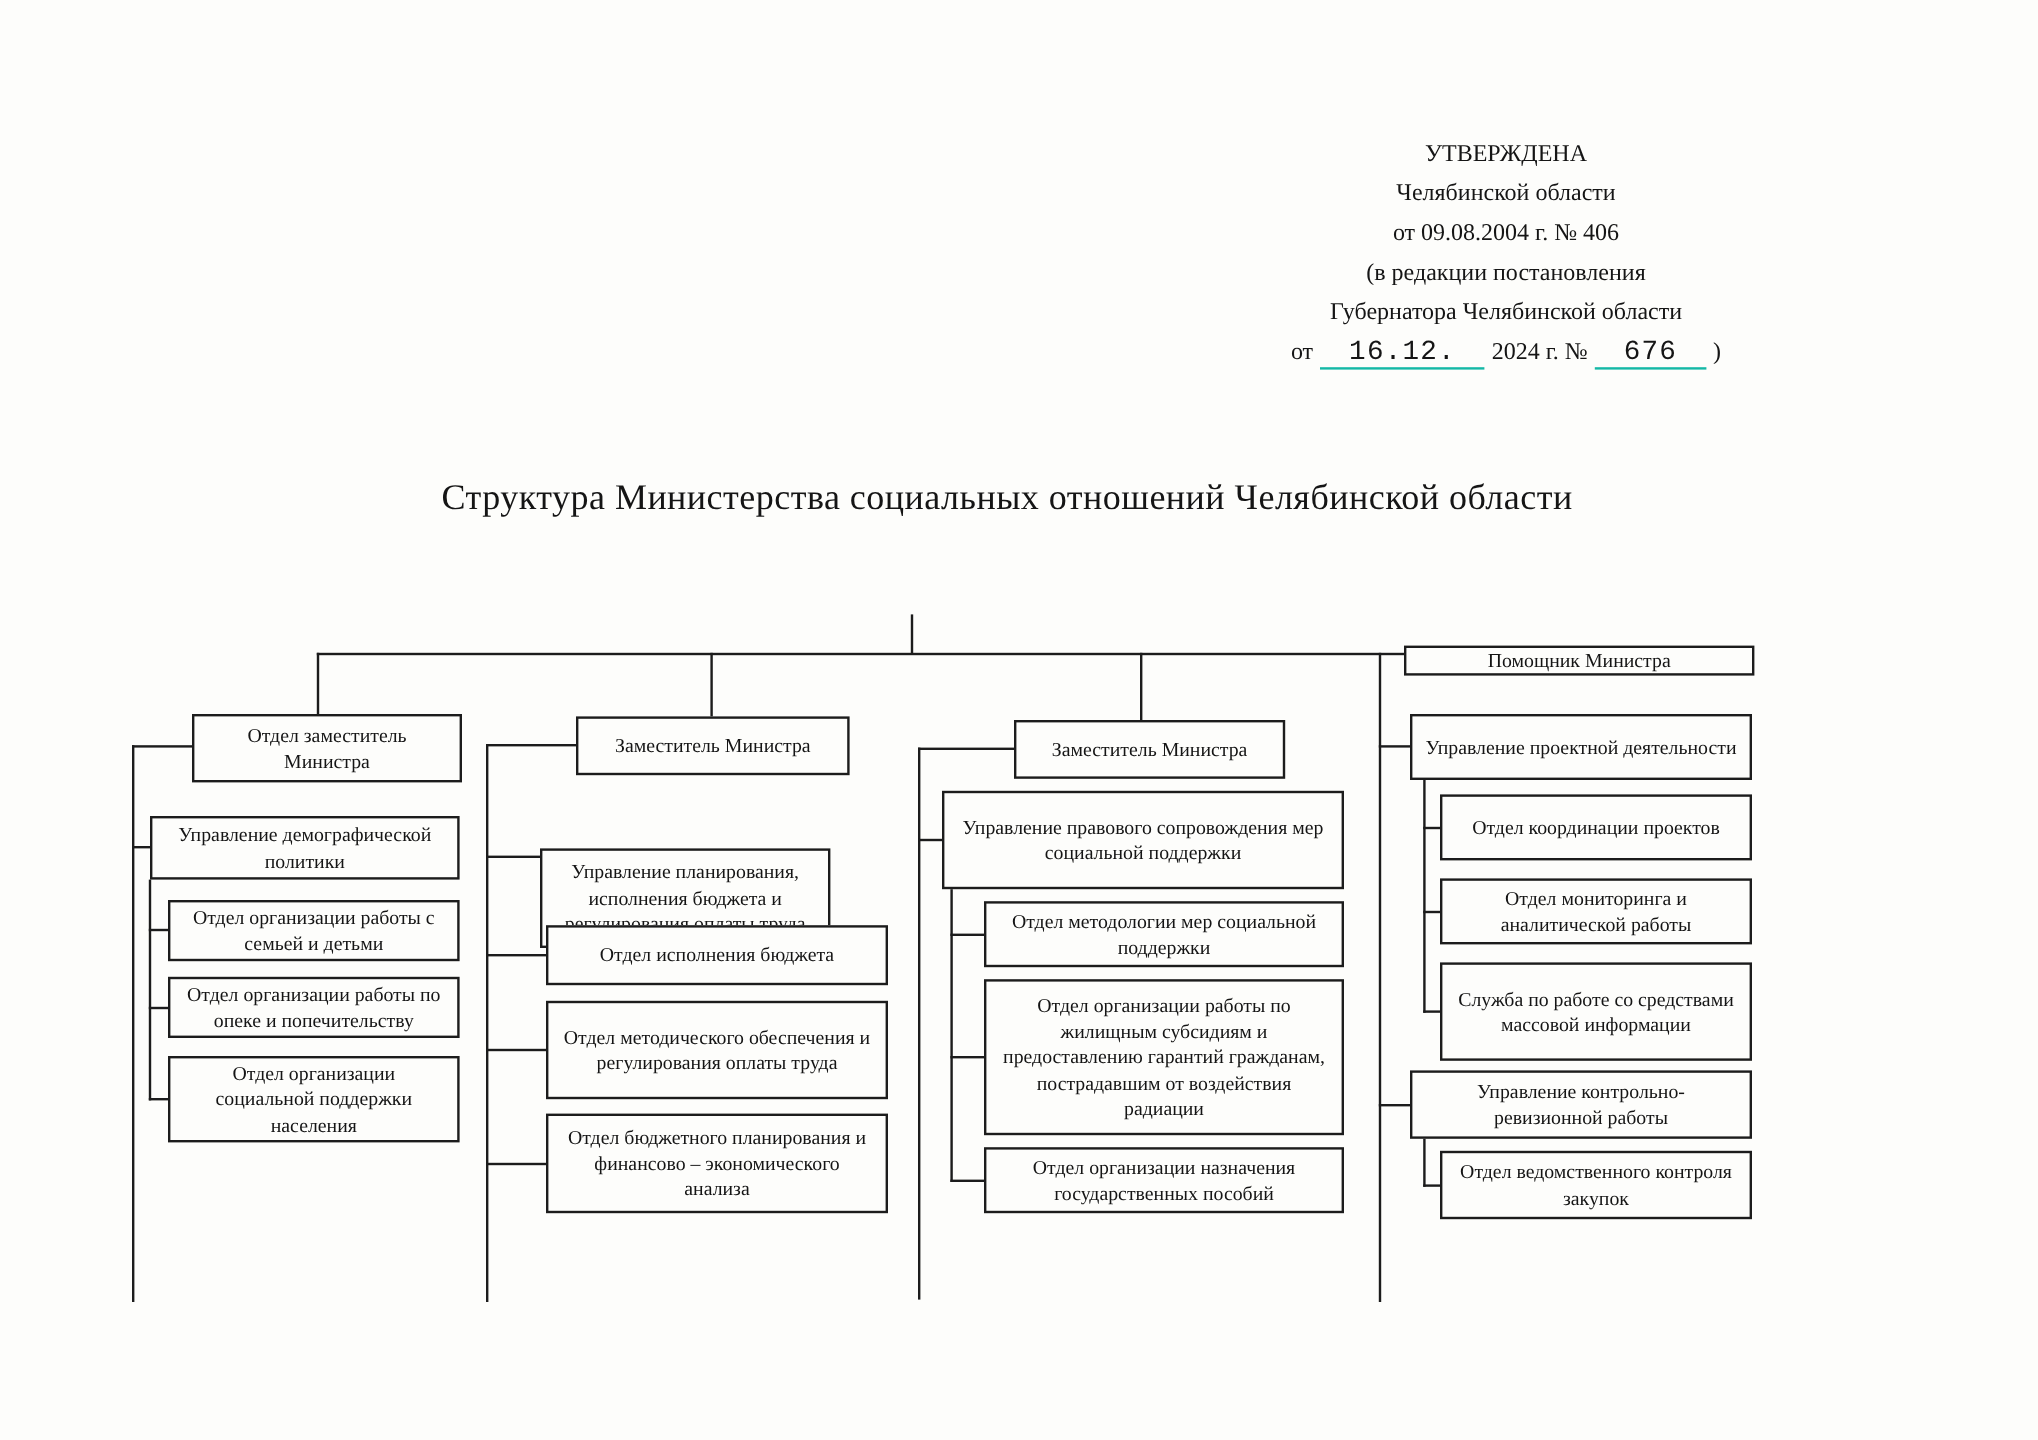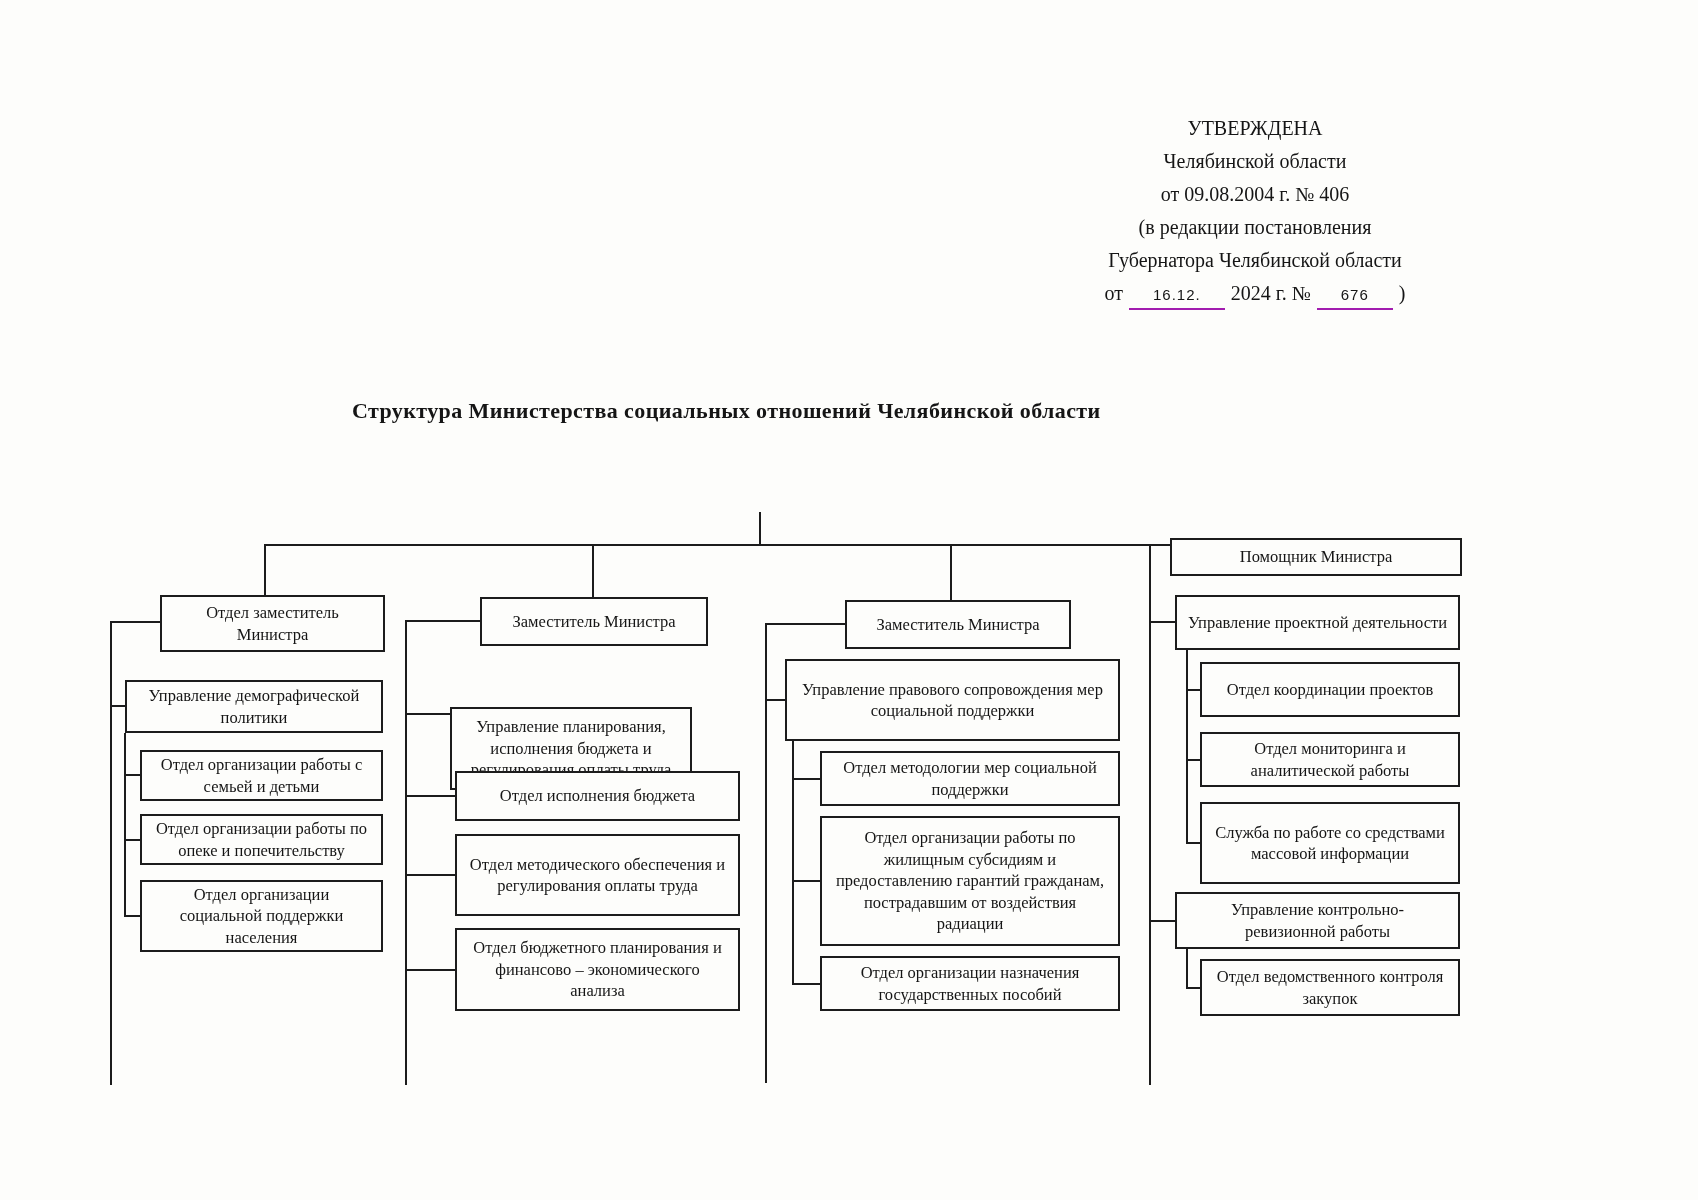--- a/index.html
+++ b/index.html
@@ -11,28 +11,28 @@
     background:#fdfdfb; overflow:hidden;
   }
   
   .approval {
     position:absolute; left:1015px; top:112px; width:480px;
     text-align:center; font-size:20px; line-height:33px;
   }
   .approval .amend { white-space:nowrap; }
   .approval .amend span { margin:0 3px; }
   .fill {
-    display:inline-block; border-bottom:2px solid #a21caf;
-    padding:0 24px 0 24px; font-family:Liberation Sans, sans-serif;
-    font-size:15px; letter-spacing:1px; line-height:26px;
+    display:inline-block; border-bottom:2px solid #14b8a6;
+    padding:0 24px 0 24px; font-family:Liberation Mono, monospace;
+    font-size:23px; letter-spacing:1px; line-height:26px;
   }
   
   .title {
-    position:absolute; left:352px; top:398px;
-    font-size:22px; font-weight:bold; letter-spacing:0.4px;
+    position:absolute; left:368px; top:398px;
+    font-size:30px; font-weight:normal; letter-spacing:0.4px;
   }
   
   .node {
     position:absolute; border:2px solid #1c1c1c; background:#fdfdfb;
     display:flex; align-items:center; justify-content:center;
     text-align:center; font-size:16.5px; line-height:1.3; padding:3px 10px;
   }
   
   .hline, .vline { position:absolute; background:#1c1c1c; }
   .hline { height:2px; }
@@ -50,21 +50,21 @@
     <div>(в редакции постановления</div>
     <div>Губернатора Челябинской области</div>
     <div class="amend">
       <span>от</span><span class="fill">16.12.</span><span>2024 г. №</span><span class="fill">676</span><span>)</span>
     </div>
   </div>
 
   <h1 class="title">Структура Министерства социальных отношений Челябинской области</h1>
 
 
-  <div class="node" style="left:1170px;top:538px;width:292px;height:38px">Помощник Министра</div>
+  <div class="node" style="left:1170px;top:538px;width:292px;height:25px">Помощник Министра</div>
 
   <div class="node" style="left:160px;top:595px;width:225px;height:57px">Отдел заместитель Министра</div>
   <div class="node" style="left:480px;top:597px;width:228px;height:49px">Заместитель Министра</div>
   <div class="node" style="left:845px;top:600px;width:226px;height:49px">Заместитель Министра</div>
 
   <div class="node" style="left:125px;top:680px;width:258px;height:53px">Управление демографической политики</div>
   <div class="node" style="left:140px;top:750px;width:243px;height:51px">Отдел организации работы с семьей и детьми</div>
   <div class="node" style="left:140px;top:814px;width:243px;height:51px">Отдел организации работы по опеке и попечительству</div>
   <div class="node" style="left:140px;top:880px;width:243px;height:72px">Отдел организации социальной поддержки населения</div>
 

